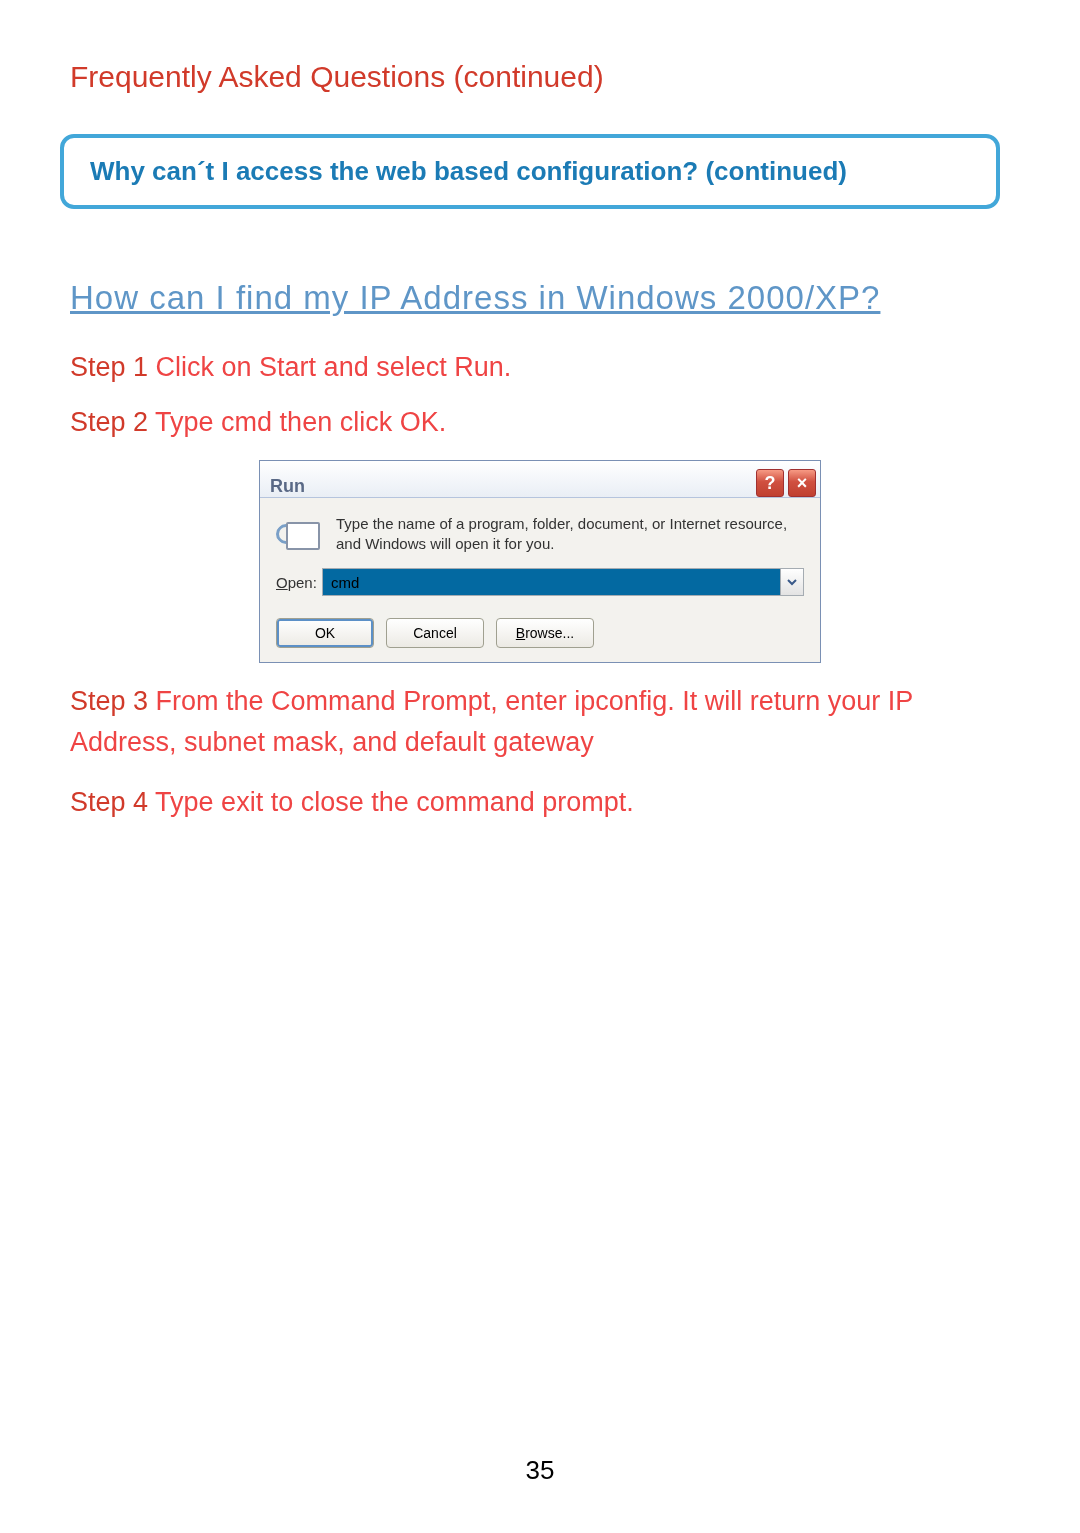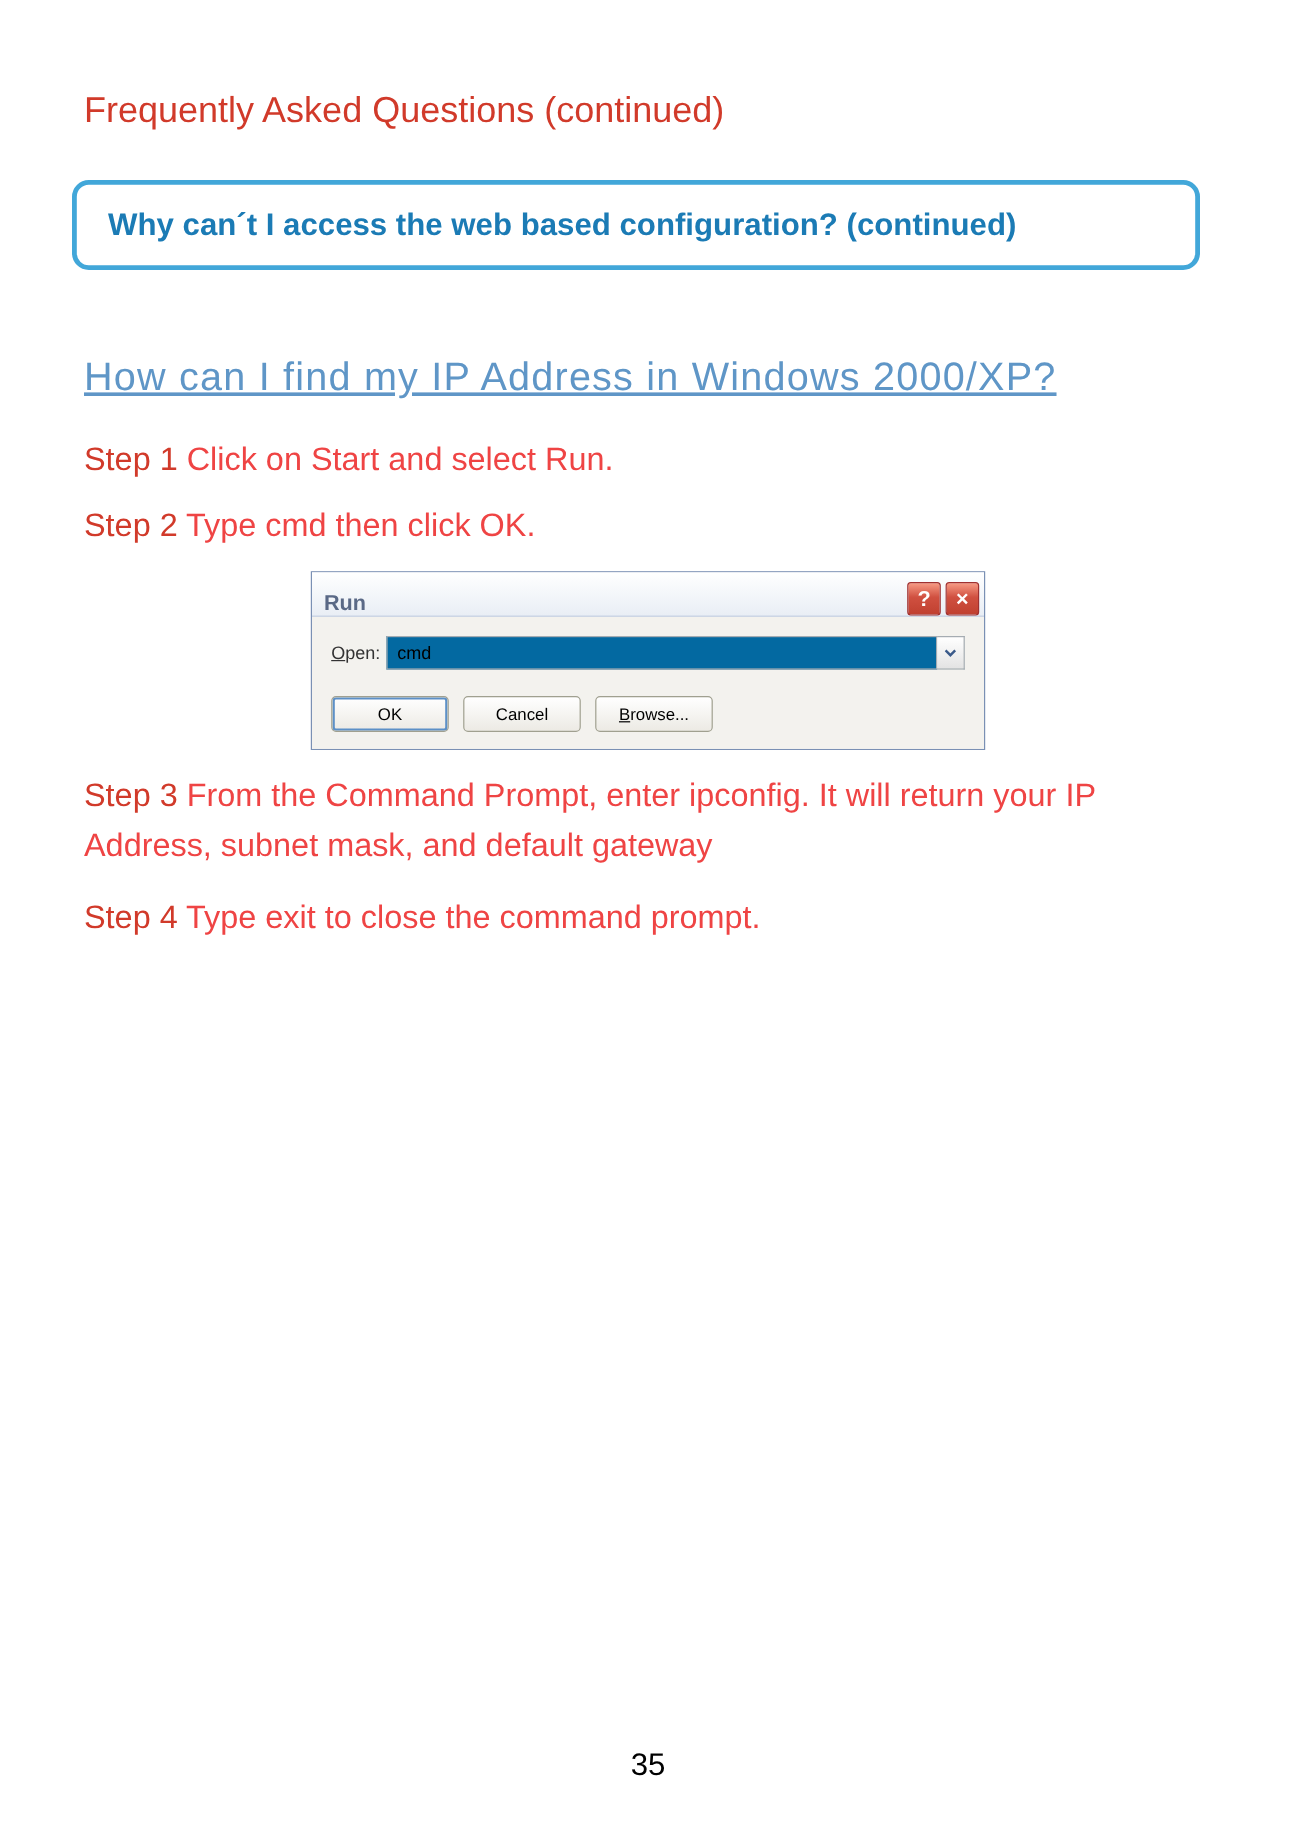--- a/index.html
+++ b/index.html
@@ -7,21 +7,21 @@
     padding: 0;
     background: #ffffff;
     width: 1080px;
     height: 1533px;
     font-family: Arial, Helvetica, sans-serif;
     color: #000;
     position: relative;
   }
   .page {
     box-sizing: border-box;
-    padding: 66px 70px 0 70px;
+    padding: 50px 70px 0 70px;
   }
   .faq-header {
     color: #d13a2a;
     font-size: 30px;
     margin: 10px 0 40px 0;
   }
   .banner {
     background: #ffffff;
     border: 4px solid #42a7d9;
     border-radius: 14px;
@@ -217,20 +217,27 @@
   </div>
 
   <div class="dialog-wrap">
     <div class="run-dialog">
       <div class="titlebar">
         <span class="titlebar-title">Run</span>
         <span class="titlebar-btn">?</span>
         <span class="titlebar-btn">×</span>
       </div>
       <div class="dialog-body">
+        <div class="row-top">
+          <div class="run-icon">
+            <span class="swoosh"></span>
+              <span class="win"></span>
+          </div>
+          <div class="run-desc">Type the name of a program, folder, document, or Internet resource, and Windows will open it for you.</div>
+        </div>
         <div class="row-open">
           <div class="open-label"><span class="ul">O</span><span>pen:</span></div>
           <div class="combo">
             <div class="combo-input">cmd</div>
             <div class="combo-btn">
               <svg viewBox="0 0 10 10">
                   <path d="M1 3 L5 7 L9 3" fill="none" stroke="#3a5a8a" stroke-width="2"></path>
                 </svg>
             </div>
           </div>

